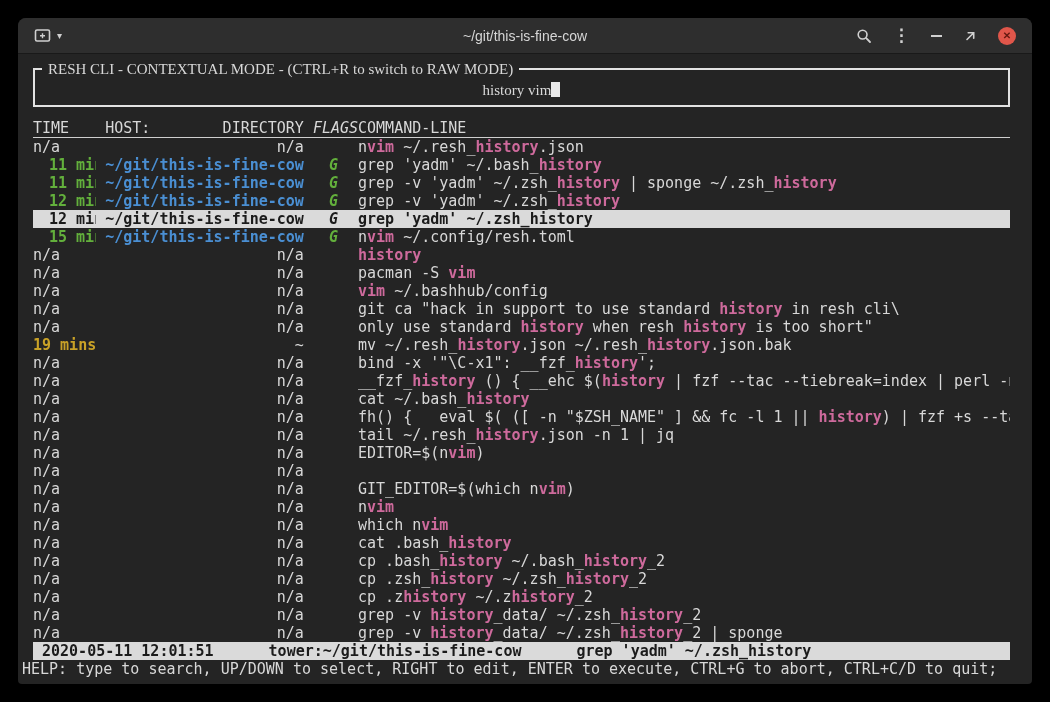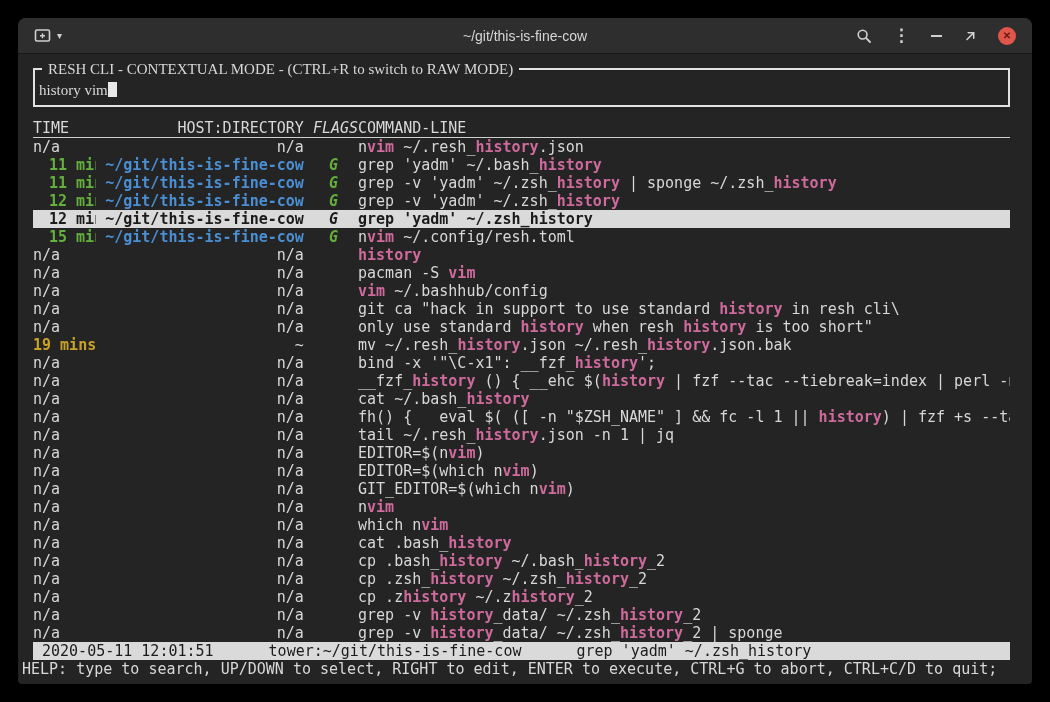--- a/index.html
+++ b/index.html
@@ -37,43 +37,43 @@
     padding:6px 22px 0 15px;
     font-family:"DejaVu Sans Mono", monospace;
     font-size:15px; line-height:18px; color:var(--fg);
   }
   
   .searchbox{position:relative; border:2px solid #e2e2e2; margin-top:8px; height:39px;font-family:Liberation Serif, serif;}
   .searchbox-title{
     position:absolute; top:-10px; left:7px; background:var(--bg); padding:0 6px;
     white-space:pre;
   }
-  .search-line{padding:11px 4px 4px; white-space:pre;}
+  .search-line{padding:11px 4px 4px; white-space:pre;text-align:center;}
   .cursor{display:inline-block; width:9px; height:15px; background:#e8e8e8; vertical-align:-2px;}
   
   .grid{
     display:grid; grid-template-columns:7ch 22ch 4ch 1fr; column-gap:1ch;
     height:18px; line-height:18px; white-space:pre;
   }
   .header{margin-top:12px; border-bottom:1px solid #cfcfcf; height:19px;}
   .cell{overflow:hidden;}
   .cell.time{text-align:left;}
   .cell.dir{text-align:right;}
   .cell.flags{overflow:visible;font-style:italic;}
-  .hdr-dir{display:flex; justify-content:flex-end; text-align:left;}
+  .hdr-dir{display:flex; justify-content:space-between; text-align:left;}
   .c-green{color:var(--green); font-weight:700;margin-left:16px;}
   .c-yellow{color:var(--yellow); font-weight:700;}
   .c-blue{color:var(--blue); font-weight:700;}
   .hl{color:var(--pink); font-weight:700;}
   .row.selected{background:var(--selbg); font-weight:700;}
   .row.selected span{color:var(--seltext) !important;}
   
   .statusbar{
     display:flex; gap:55px; height:18px; line-height:18px; padding-left:9px;
-    background:var(--selbg); color:var(--seltext); font-weight:400; white-space:pre;
+    background:var(--selbg); color:var(--seltext); font-weight:700; white-space:pre;
   }
   .helpline{height:18px; line-height:18px; margin-left:-11px; white-space:pre;}
 </style>
 </head>
 <body>
 
 <div class="window">
 
   <div class="titlebar">
     <div class="tb-left">
@@ -138,21 +138,21 @@
         <div class="grid row"><span class="cell time">n/a</span><span class="cell dir">n/a</span><span class="cell flags c-green"></span><span class="cell cmd"><span class="hl">vim</span><span> ~/.bashhub/config</span></span></div>
         <div class="grid row"><span class="cell time">n/a</span><span class="cell dir">n/a</span><span class="cell flags c-green"></span><span class="cell cmd"><span>git ca "hack in support to use standard </span><span class="hl">history</span><span> in resh cli\</span></span></div>
         <div class="grid row"><span class="cell time">n/a</span><span class="cell dir">n/a</span><span class="cell flags c-green"></span><span class="cell cmd"><span>only use standard </span><span class="hl">history</span><span> when resh </span><span class="hl">history</span><span> is too short"</span></span></div>
         <div class="grid row"><span class="cell time c-yellow">19 mins</span><span class="cell dir">~</span><span class="cell flags c-green"></span><span class="cell cmd"><span>mv ~/.resh_</span><span class="hl">history</span><span>.json ~/.resh_</span><span class="hl">history</span><span>.json.bak</span></span></div>
         <div class="grid row"><span class="cell time">n/a</span><span class="cell dir">n/a</span><span class="cell flags c-green"></span><span class="cell cmd"><span>bind -x '"\C-x1": __fzf_</span><span class="hl">history</span><span>';</span></span></div>
         <div class="grid row"><span class="cell time">n/a</span><span class="cell dir">n/a</span><span class="cell flags c-green"></span><span class="cell cmd"><span>__fzf_</span><span class="hl">history</span><span> () { __ehc $(</span><span class="hl">history</span><span> | fzf --tac --tiebreak=index | perl -ne</span></span></div>
         <div class="grid row"><span class="cell time">n/a</span><span class="cell dir">n/a</span><span class="cell flags c-green"></span><span class="cell cmd"><span>cat ~/.bash_</span><span class="hl">history</span></span></div>
         <div class="grid row"><span class="cell time">n/a</span><span class="cell dir">n/a</span><span class="cell flags c-green"></span><span class="cell cmd"><span>fh() {   eval $( ([ -n "$ZSH_NAME" ] &amp;&amp; fc -l 1 || </span><span class="hl">history</span><span>) | fzf +s --tac</span></span></div>
         <div class="grid row"><span class="cell time">n/a</span><span class="cell dir">n/a</span><span class="cell flags c-green"></span><span class="cell cmd"><span>tail ~/.resh_</span><span class="hl">history</span><span>.json -n 1 | jq</span></span></div>
         <div class="grid row"><span class="cell time">n/a</span><span class="cell dir">n/a</span><span class="cell flags c-green"></span><span class="cell cmd"><span>EDITOR=$(n</span><span class="hl">vim</span><span>)</span></span></div>
-        <div class="grid row"><span class="cell time">n/a</span><span class="cell dir">n/a</span><span class="cell flags c-green"></span><span class="cell cmd"><span>EDITOR=$(which n</span><span class="hl">vim</span><span>)</span></span></div>
+        <div class="grid row"><span class="cell time">n/a</span><span class="cell dir">n/a</span><span class="cell flags c-green"></span></div>
         <div class="grid row"><span class="cell time">n/a</span><span class="cell dir">n/a</span><span class="cell flags c-green"></span><span class="cell cmd"><span>GIT_EDITOR=$(which n</span><span class="hl">vim</span><span>)</span></span></div>
         <div class="grid row"><span class="cell time">n/a</span><span class="cell dir">n/a</span><span class="cell flags c-green"></span><span class="cell cmd"><span>n</span><span class="hl">vim</span></span></div>
         <div class="grid row"><span class="cell time">n/a</span><span class="cell dir">n/a</span><span class="cell flags c-green"></span><span class="cell cmd"><span>which n</span><span class="hl">vim</span></span></div>
         <div class="grid row"><span class="cell time">n/a</span><span class="cell dir">n/a</span><span class="cell flags c-green"></span><span class="cell cmd"><span>cat .bash_</span><span class="hl">history</span></span></div>
         <div class="grid row"><span class="cell time">n/a</span><span class="cell dir">n/a</span><span class="cell flags c-green"></span><span class="cell cmd"><span>cp .bash_</span><span class="hl">history</span><span> ~/.bash_</span><span class="hl">history</span><span>_2</span></span></div>
         <div class="grid row"><span class="cell time">n/a</span><span class="cell dir">n/a</span><span class="cell flags c-green"></span><span class="cell cmd"><span>cp .zsh_</span><span class="hl">history</span><span> ~/.zsh_</span><span class="hl">history</span><span>_2</span></span></div>
         <div class="grid row"><span class="cell time">n/a</span><span class="cell dir">n/a</span><span class="cell flags c-green"></span><span class="cell cmd"><span>cp .z</span><span class="hl">history</span><span> ~/.z</span><span class="hl">history</span><span>_2</span></span></div>
         <div class="grid row"><span class="cell time">n/a</span><span class="cell dir">n/a</span><span class="cell flags c-green"></span><span class="cell cmd"><span>grep -v </span><span class="hl">history</span><span>_data/ ~/.zsh_</span><span class="hl">history</span><span>_2</span></span></div>
         <div class="grid row"><span class="cell time">n/a</span><span class="cell dir">n/a</span><span class="cell flags c-green"></span><span class="cell cmd"><span>grep -v </span><span class="hl">history</span><span>_data/ ~/.zsh_</span><span class="hl">history</span><span>_2 | sponge</span></span></div>
       </div>

